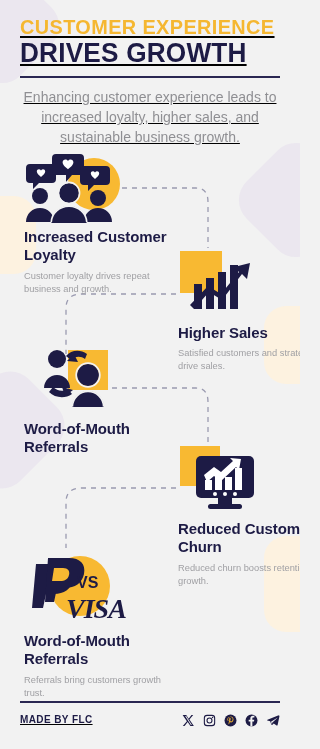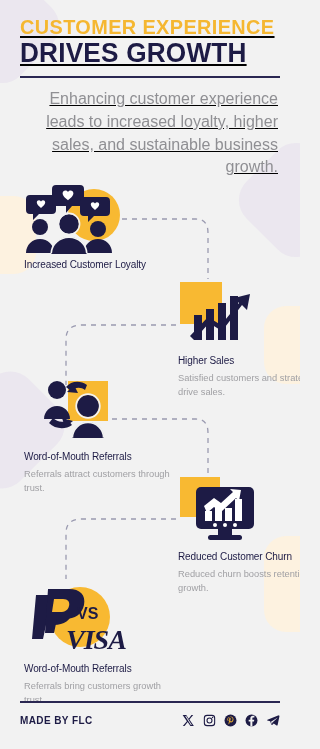--- a/index.html
+++ b/index.html
@@ -30,48 +30,48 @@
     color:#F5B731;line-height:1.06;white-space:nowrap;
     transform:scaleX(.97);transform-origin:left center;
   }
   .title-bot{
     font-size:27px;letter-spacing:.2px;font-weight:bold;
     color:#1d1b45;line-height:1.04;white-space:nowrap;margin-top:1px;
     transform:scaleX(.97);transform-origin:left center;
   }
   .rule{height:2.5px;background:#2a2752;margin:9px 0 10px 0;}
   .subtitle{
-    font-size:16px;color:#8f8f93;line-height:1.42;text-align:right;
+    font-size:14px;color:#8f8f93;line-height:1.42;text-align:center;
     padding:0 2px;
   }
 
   
   .flow{position:relative;height:548px;}
   .connectors{position:absolute;left:0;top:0;width:300px;height:548px;}
 
   .block{position:absolute;width:150px;}
   .blk-icon{position:relative;height:72px;}
   .blk-title{
-    font-size:10px;font-weight:normal;color:#1d1b45;line-height:1.22;
+    font-size:15px;font-weight:bold;color:#1d1b45;line-height:1.22;
     margin-top:4px;letter-spacing:-.1px;
   }
   .blk-desc{
     font-size:9.3px;color:#a0a0a4;line-height:1.42;margin-top:5px;
   }
 
   .b1{left:24px;top:4px;}
   .b2{left:178px;top:100px;}
   .b3{left:24px;top:196px;}
   .b4{left:178px;top:296px;}
   .b5{left:24px;top:408px;}
 
   
   .footer{position:absolute;left:20px;right:20px;bottom:22px;}
   .footer-rule{height:2.5px;background:#2a2752;margin-bottom:11px;}
-  .footer-row{display:flex;align-items:center;justify-content:space-between;}
+  .footer-row{display:flex;justify-content:space-between;text-decoration:underline;}
   .made-by{font-size:10px;font-weight:bold;letter-spacing:.4px;color:#1d1b45;}
   .socials{display:flex;align-items:center;gap:8px;}
   .socials svg{display:block;}
 </style>
 </head>
 <body>
 
 <div class="page">
 
   <div class="blob blob-lav blob-a"></div>
@@ -131,20 +131,21 @@
             <circle cx="45" cy="41" r="10"></circle>
             <path d="M27 71c0-9.4 8-17 18-17s18 7.6 18 17z"></path>
           </g>
           <g fill="none" stroke="#f2f2f2" stroke-width="1.6">
             <circle cx="45" cy="41" r="10.6"></circle>
             <path d="M27.2 70.4c.4-9 8.2-16.2 17.8-16.2s17.4 7.2 17.8 16.2"></path>
           </g>
         </svg>
       </div>
       <div class="blk-title">Increased Customer Loyalty</div>
+      <div class="blk-desc">Customer loyalty drives repeat business and growth.</div>
     </div>
 
     <div class="block b2">
       <div class="blk-icon">
         <svg width="78" height="66" viewBox="0 0 78 66">
           <rect x="2" y="3" width="42" height="42" fill="#F8B932"></rect>
           <g fill="#1d1b45">
             <rect x="16" y="36" width="8" height="25"></rect>
             <rect x="28" y="30" width="8" height="31"></rect>
             <rect x="40" y="24" width="8" height="37"></rect>
@@ -177,21 +178,20 @@
 
             <path d="M63 10c-7-5-16-4-21 2l5 4c4-4 10-4 14-1z"></path>
             <path d="M50 10l-7 7 11 1z"></path>
 
             <path d="M25 48c6 6 16 7 23 2l-4-5c-5 3-11 2-15-2z"></path>
             <path d="M41 52l8-6-11-3z"></path>
           </g>
         </svg>
       </div>
       <div class="blk-title">Word-of-Mouth Referrals</div>
-      <div class="blk-desc">Referrals attract customers through trust.</div>
     </div>
 
     <div class="block b4">
       <div class="blk-icon">
         <svg width="86" height="70" viewBox="0 0 86 70">
           <rect x="2" y="2" width="40" height="40" fill="#F8B932"></rect>
           <rect x="18" y="12" width="58" height="42" rx="5" fill="#1d1b45"></rect>
           <g fill="#ffffff">
             <rect x="27" y="36" width="7" height="10"></rect>
             <rect x="37" y="30" width="7" height="16"></rect>

